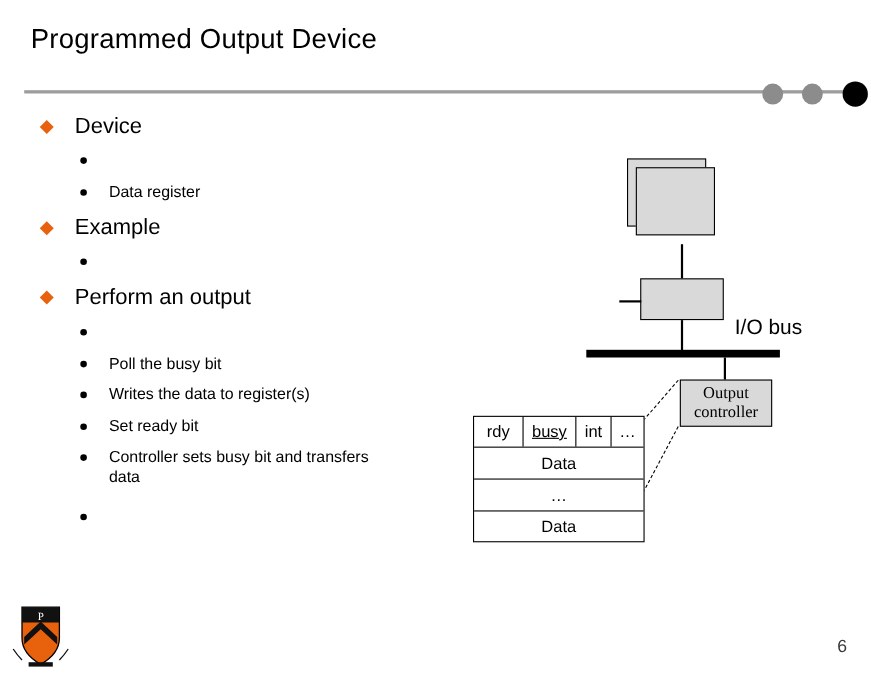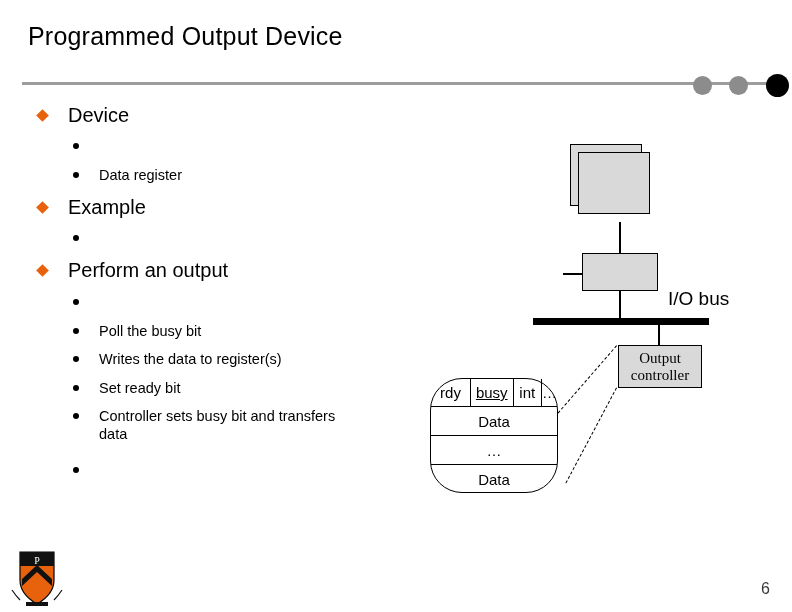--- a/index.html
+++ b/index.html
@@ -239,21 +239,21 @@
   <div class="box" style="left:618px; top:345px; width:84px; height:43px;">
     <span class="serial-label">
       <span>Output</span><br>
       <span>controller</span>
     </span>
   </div>
 
   <div class="callout" style="left:617px; top:346px; width:130px; transform: rotate(131deg);"></div>
   <div class="callout" style="left:617px; top:388px; width:108px; transform: rotate(118deg);"></div>
 
-  <div class="regtable" style="left:430px; top:378px; width:128px; height:115px;border-radius:32px;">
+  <div class="regtable" style="left:430px; top:378px; width:156px; height:115px;">
     <div class="regrow" style="height:28px; padding:0;">
       <div class="regcell" style="width:45px;">rdy</div>
       <div class="regcell" style="width:48px;text-decoration:underline;">busy</div>
       <div class="regcell" style="width:32px;">int</div>
       <div class="regcell" style="flex:1;">…</div>
     </div>
     <div class="regrow" style="height:29px;">Data</div>
     <div class="regrow" style="height:29px;">…</div>
     <div class="regrow" style="height:29px;">Data</div>
   </div>

